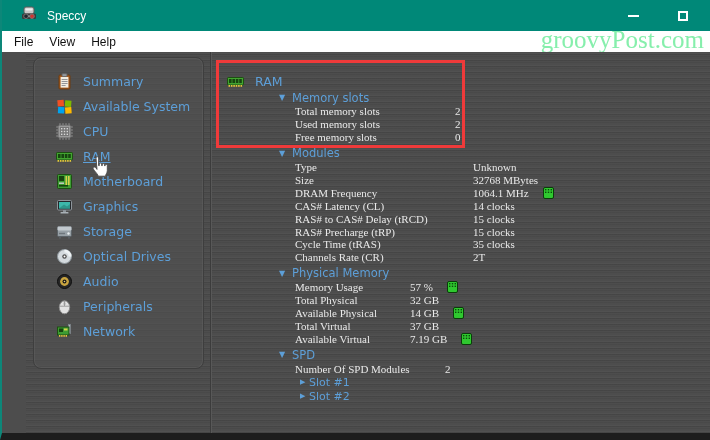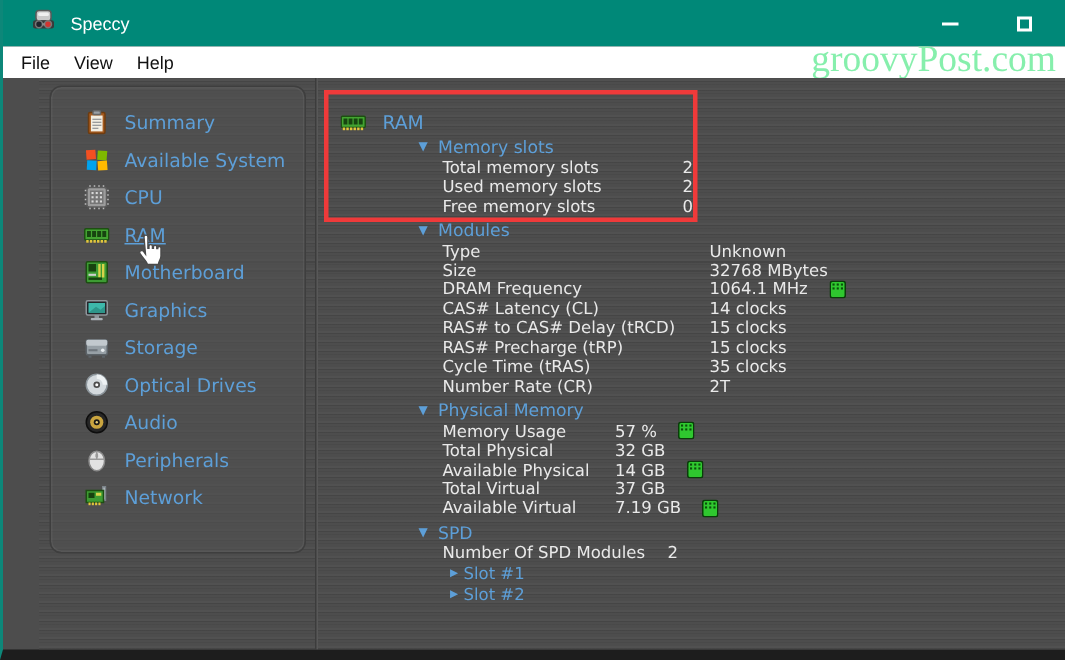--- a/index.html
+++ b/index.html
@@ -44,21 +44,21 @@
   .side-item{display:flex;align-items:center;height:25px;padding-left:22px;color:#5d9fd8;font-size:12.5px;cursor:pointer;}
   .side-item .icn{width:17px;height:17px;margin-right:10px;flex:none;display:inline-flex;}
   .side-item.hovered .lbl{text-decoration:underline;}
   
   .content{position:absolute;left:187px;top:0;right:0;bottom:0;font-size:11px;color:#e9e9e9;}
   .ram-header{position:absolute;left:14px;top:21px;height:17px;display:flex;align-items:center;color:#5d9fd8;font-size:12.5px;}
   .ram-header .icn{width:17px;height:17px;margin-right:11px;display:inline-flex;}
   .tree{position:absolute;left:66px;top:36px;right:4px;}
   .sec-header{display:flex;align-items:center;height:15px;margin-top:2px;color:#5d9fd8;font-size:11.5px;cursor:pointer;}
   .sec-header .arr{width:13px;font-size:8px;color:#5d9fd8;}
-  .t-row{display:flex;align-items:center;height:12.9px;padding-left:16px;white-space:nowrap;}
+  .t-row{display:flex;align-items:center;height:12.9px;padding-left:16px;white-space:nowrap;font-family:Liberation Serif, serif;}
   .t-row .label{flex:none;}
   .t-row .value{flex:none;}
   .t-row .ind{margin-left:14px;display:inline-flex;}
   .sub-item{display:flex;align-items:center;height:14px;padding-left:21px;color:#5d9fd8;cursor:pointer;}
   .sub-item .arr{width:9px;font-size:7px;}
   .sub-item:first-of-type{margin-top:4px;}
   .annotation{position:absolute;left:3px;top:8px;width:249px;height:88px;border:3px solid #ef3a3a;pointer-events:none;z-index:9;}
   .cursor-hand{position:absolute;left:61px;top:103px;z-index:10;pointer-events:none;}
 </style>
 </head>
@@ -349,21 +349,21 @@
           </div>
           <div class="t-row">
             <span class="label" style="width: 178px;">RAS# Precharge (tRP)</span>
             <span class="value">15 clocks</span>
           </div>
           <div class="t-row">
             <span class="label" style="width: 178px;">Cycle Time (tRAS)</span>
             <span class="value">35 clocks</span>
           </div>
           <div class="t-row">
-            <span class="label" style="width: 178px;">Number Rate (CR)</span>
+            <span class="label" style="width: 178px;">Channels Rate (CR)</span>
             <span class="value">2T</span>
           </div>
           <div class="sec-header">
             <span class="arr">▼</span>
             <span>Physical Memory</span>
           </div>
           <div class="t-row">
             <span class="label" style="width: 115px;">Memory Usage</span>
             <span class="value">57 %</span>
             <span class="ind">

